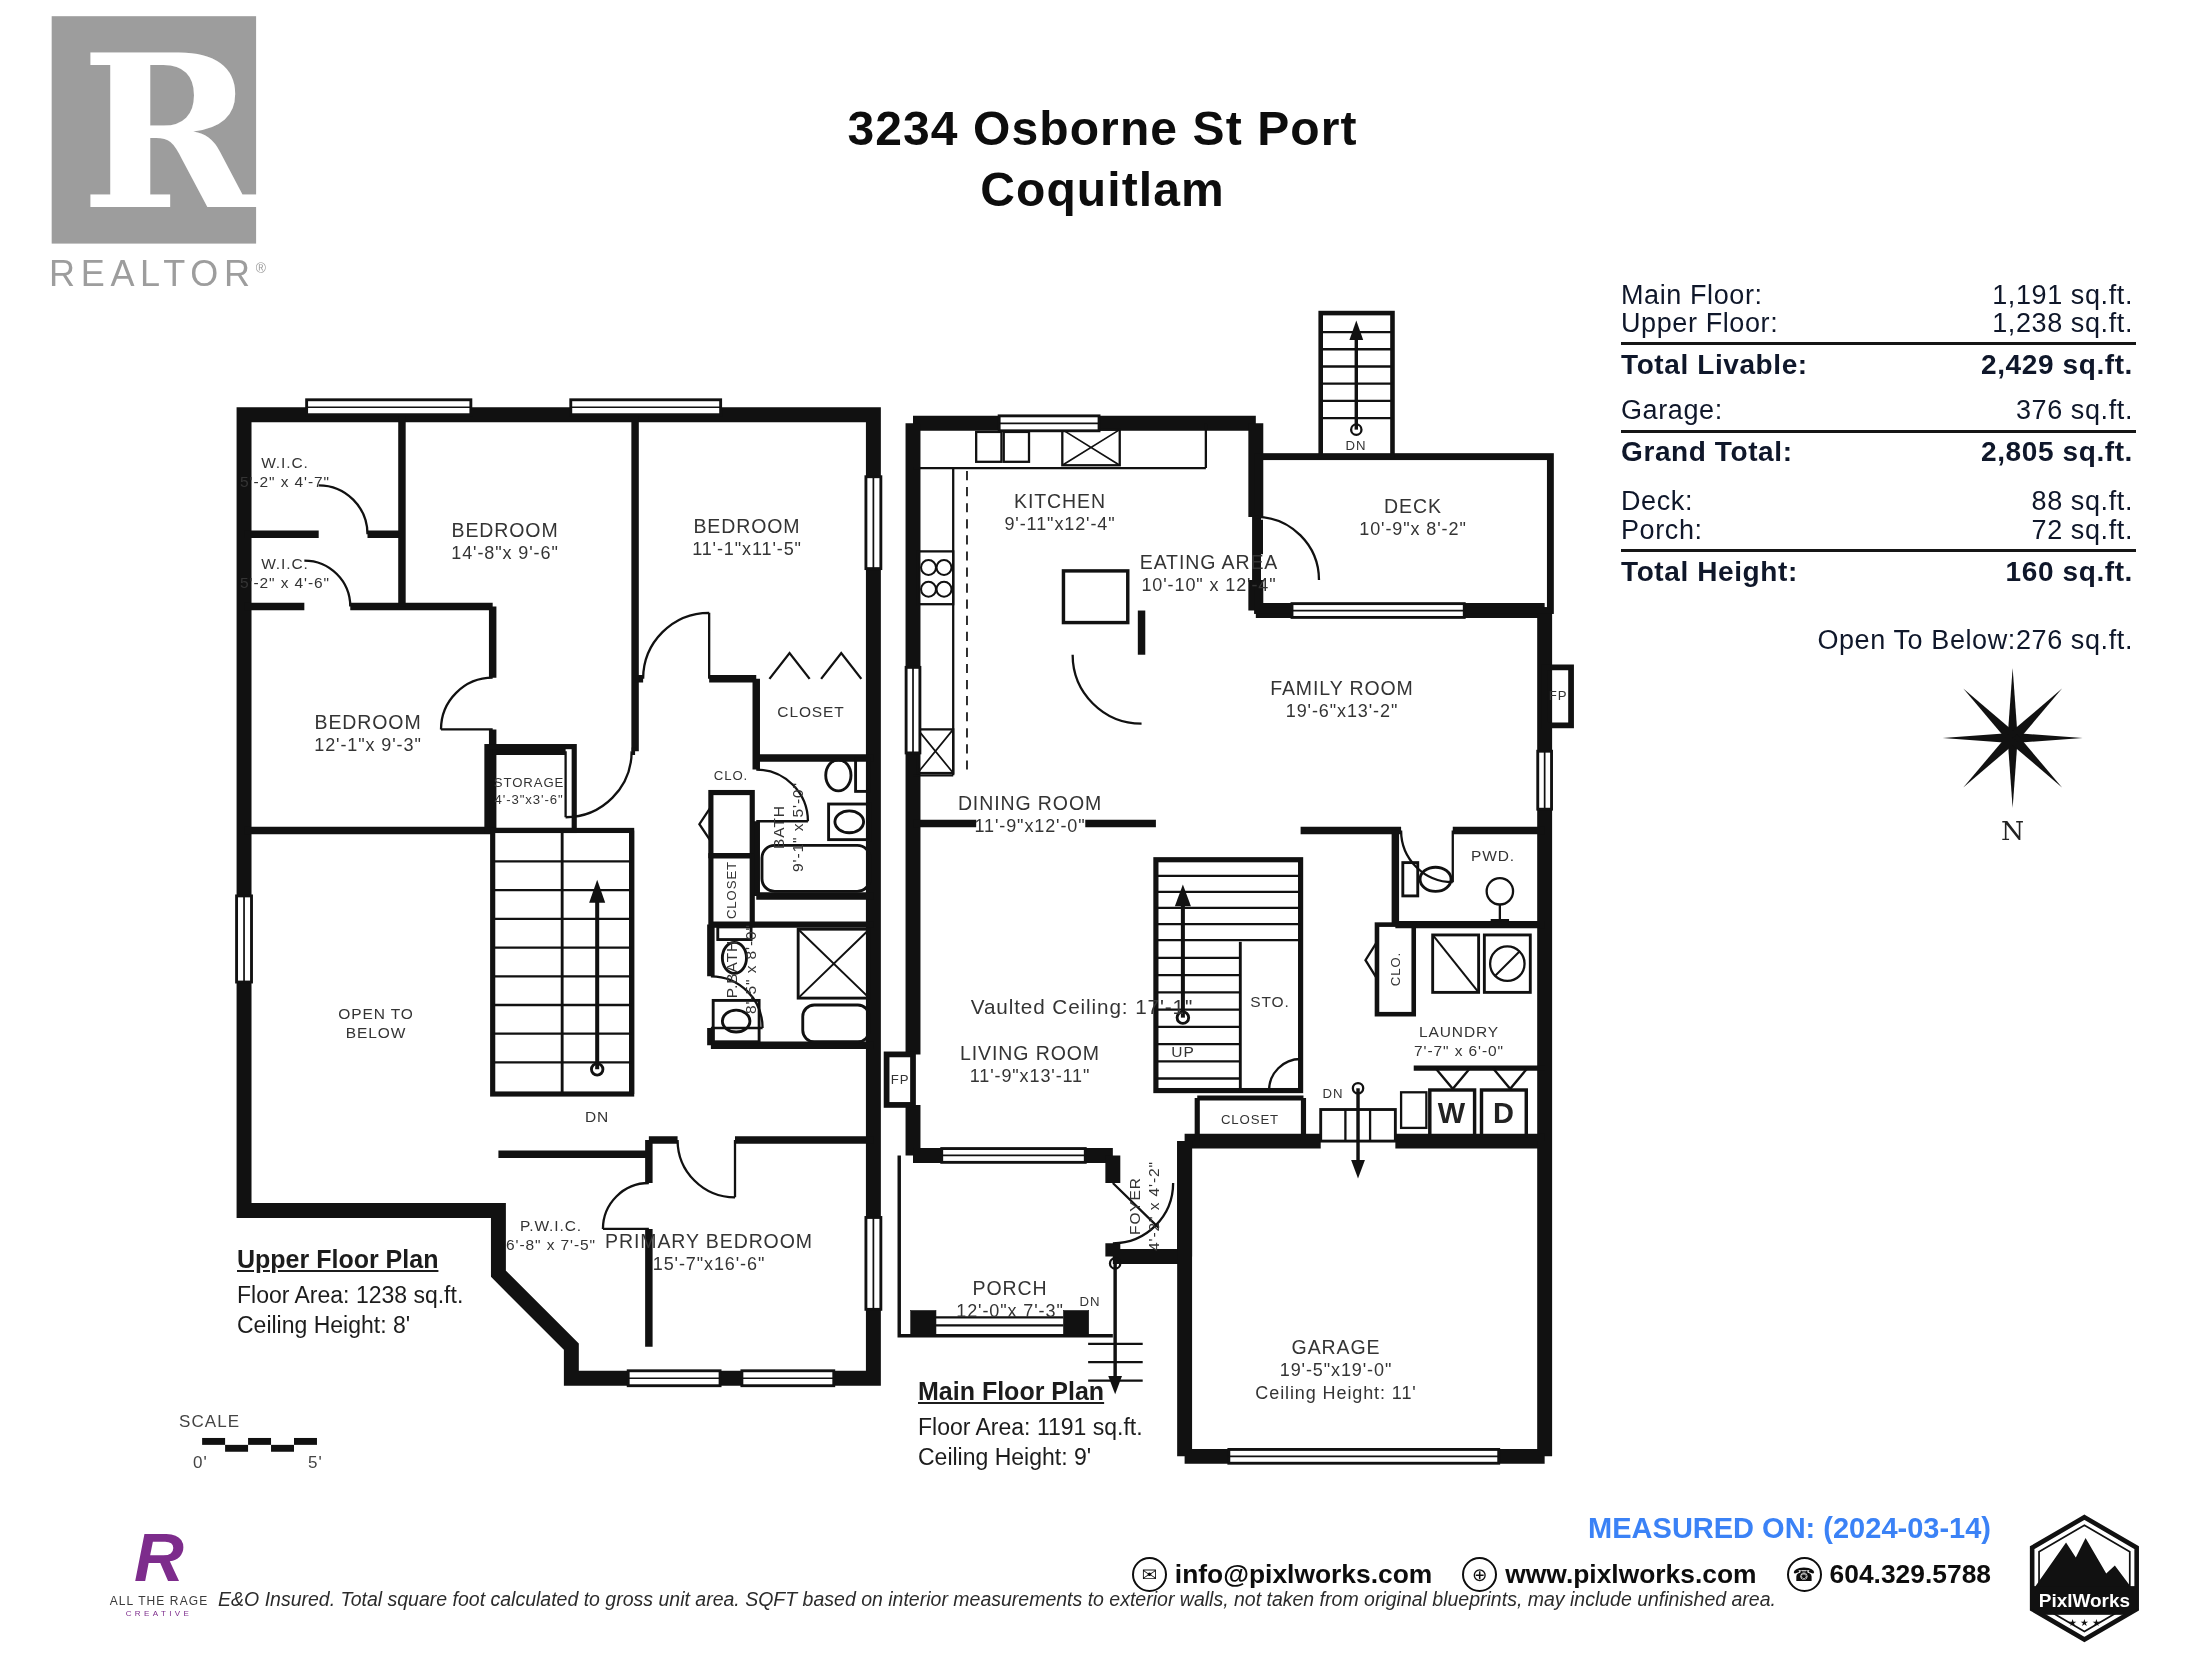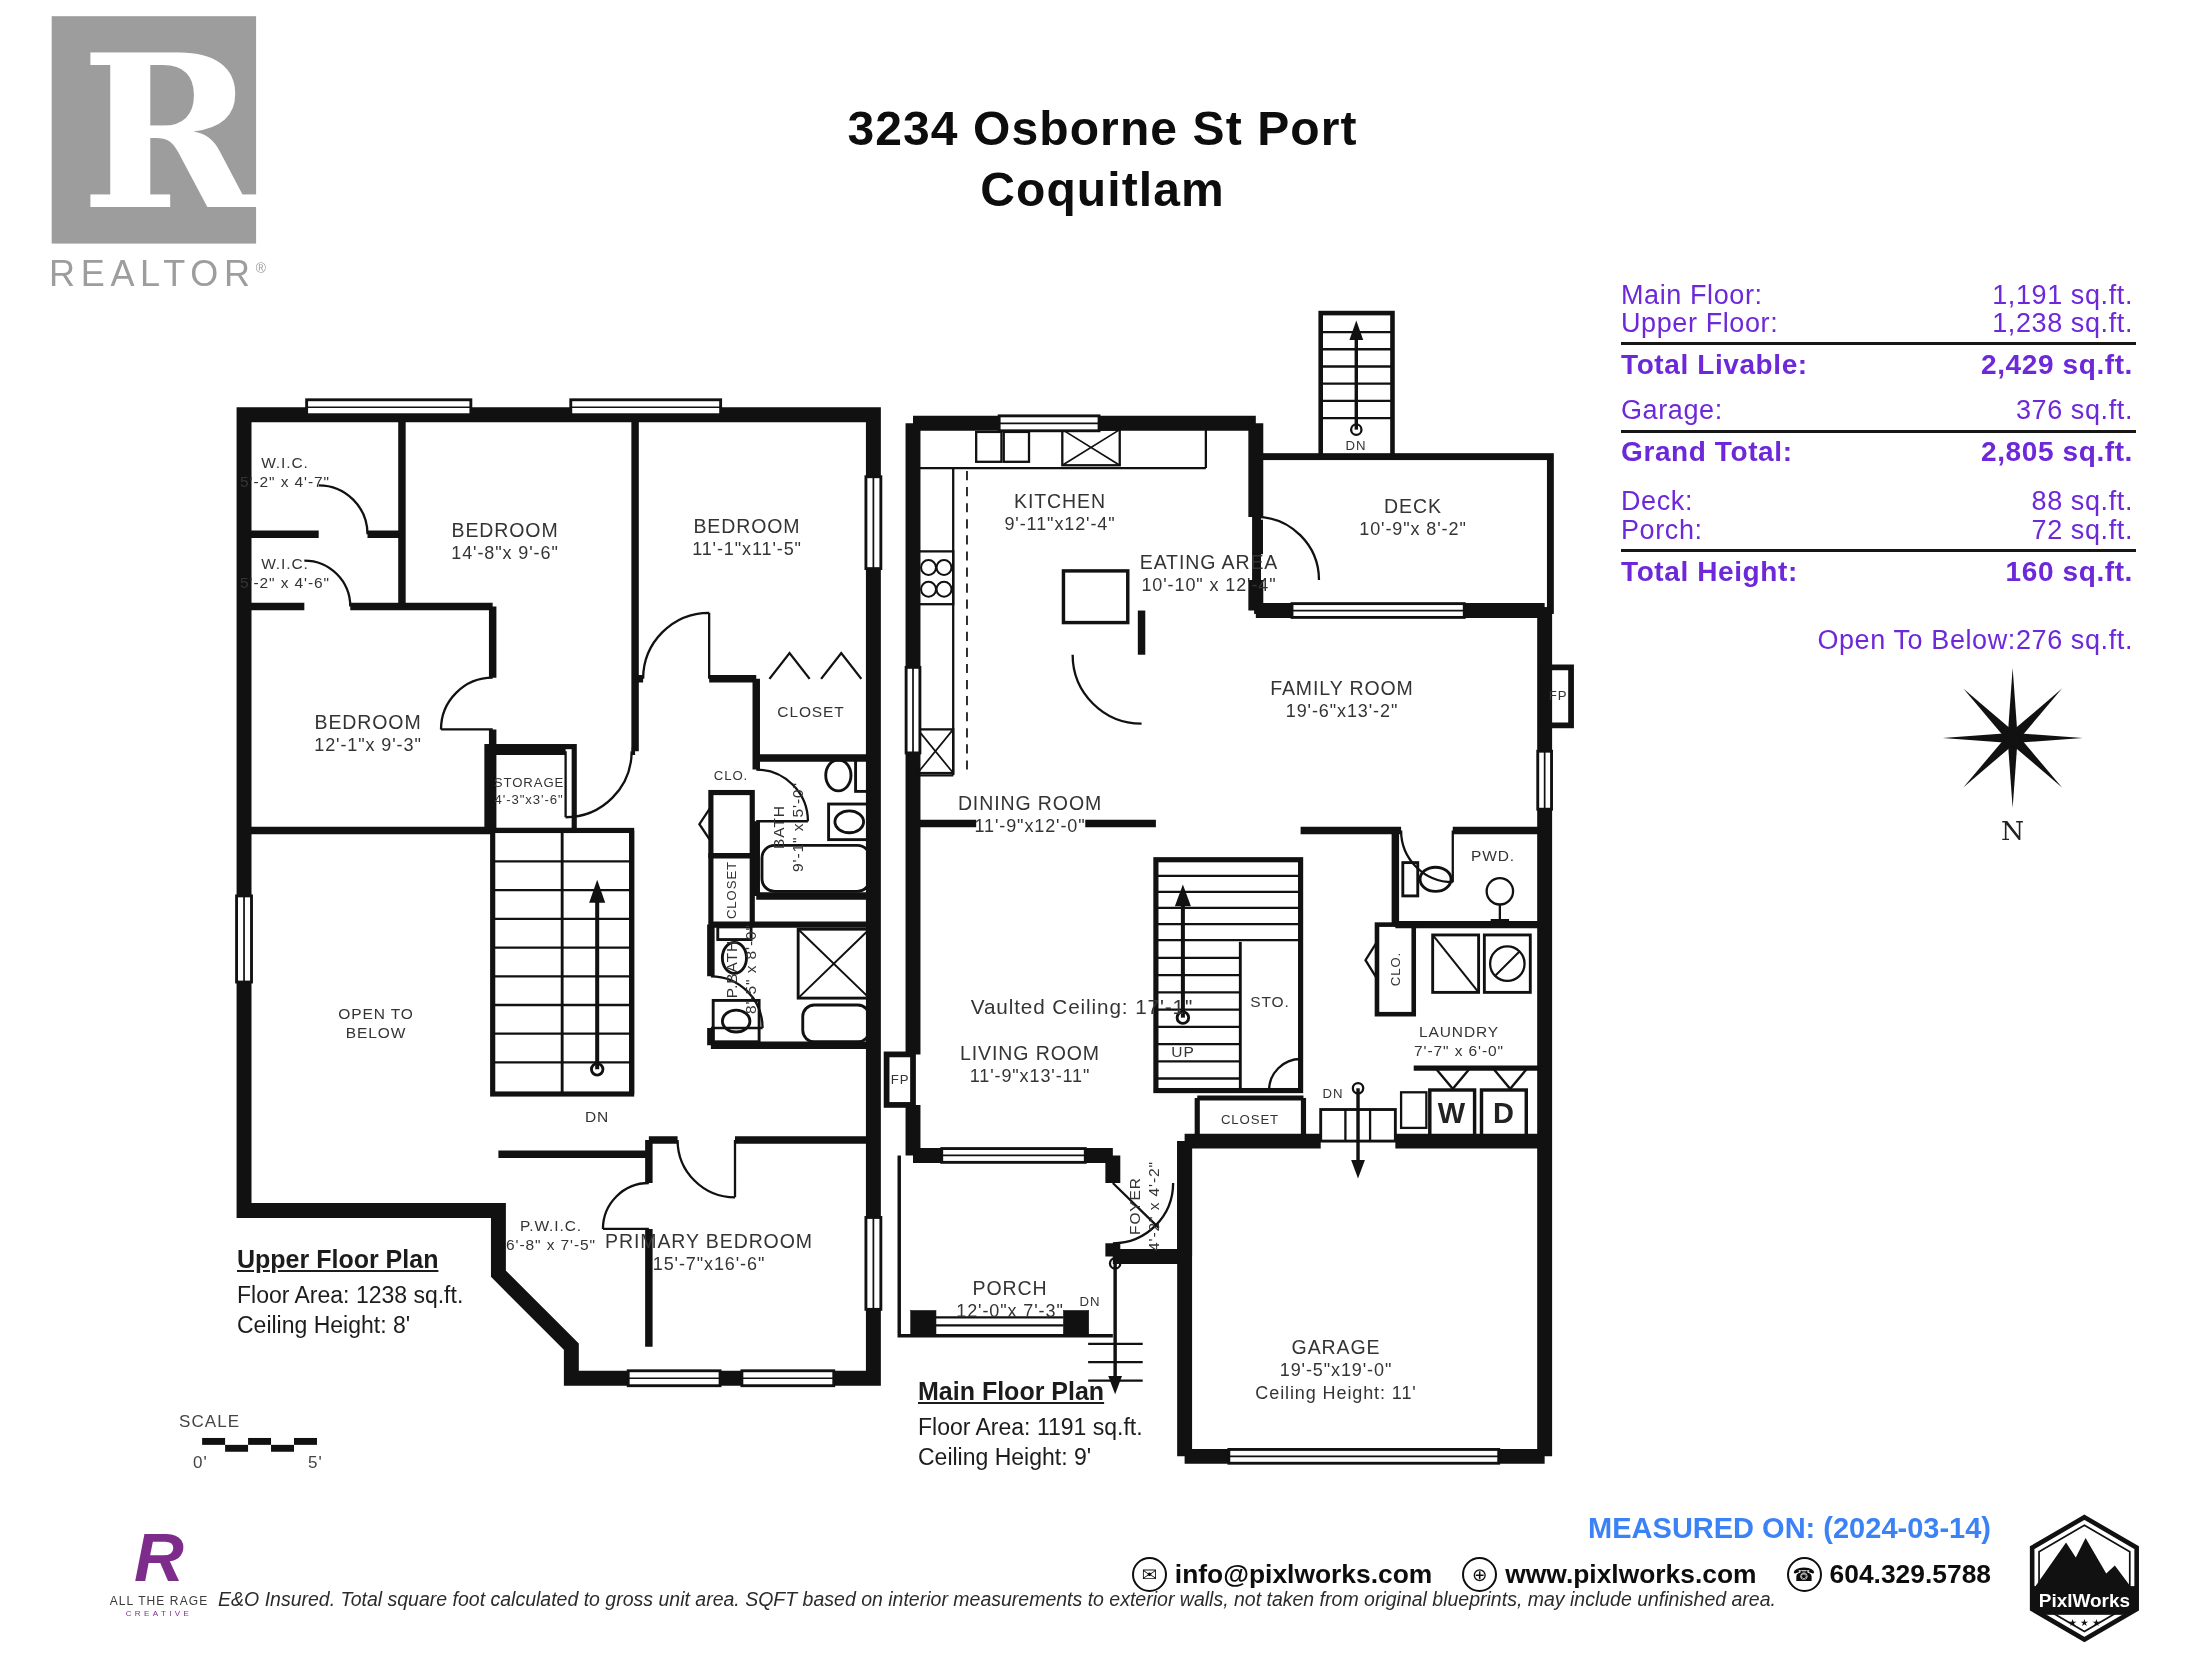--- a/index.html
+++ b/index.html
@@ -4,21 +4,21 @@
 <style>
   html,body{margin:0;padding:0;background:#ffffff;}
   #page{position:relative;width:2205px;height:1654px;background:#fff;overflow:hidden;
         font-family:"Liberation Sans",sans-serif;color:#111;}
   svg{position:absolute;left:0;top:0;}
   
   .title{position:absolute;left:0;width:2205px;text-align:center;font-weight:bold;
          font-size:48px;letter-spacing:1.1px;color:#0d0d0d;}
   
   .trow{position:absolute;left:1621px;width:512px;display:flex;justify-content:space-between;
-        font-size:27px;color:#6d28d9;letter-spacing:0.6px;}
+        font-size:27px;color:#0f172a;letter-spacing:0.6px;}
   .trow.bold{font-weight:bold;font-size:28px;}
   .tline{position:absolute;left:1621px;width:515px;height:2.9px;background:#161616;}
   
   .lbl{position:absolute;transform:translate(-50%,-50%);text-align:center;color:#343434;
        letter-spacing:0.9px;line-height:1.25;white-space:nowrap;}
   .lbl .nm{font-size:19.5px;}
   .lbl .dm{font-size:18px;}
   .lbl.sm .nm,.lbl.sm .dm{font-size:15.5px;}
   .lbl.xs .nm,.lbl.xs .dm{font-size:13.2px;}
   .lbl.vert{transform:translate(-50%,-50%) rotate(-90deg);}

